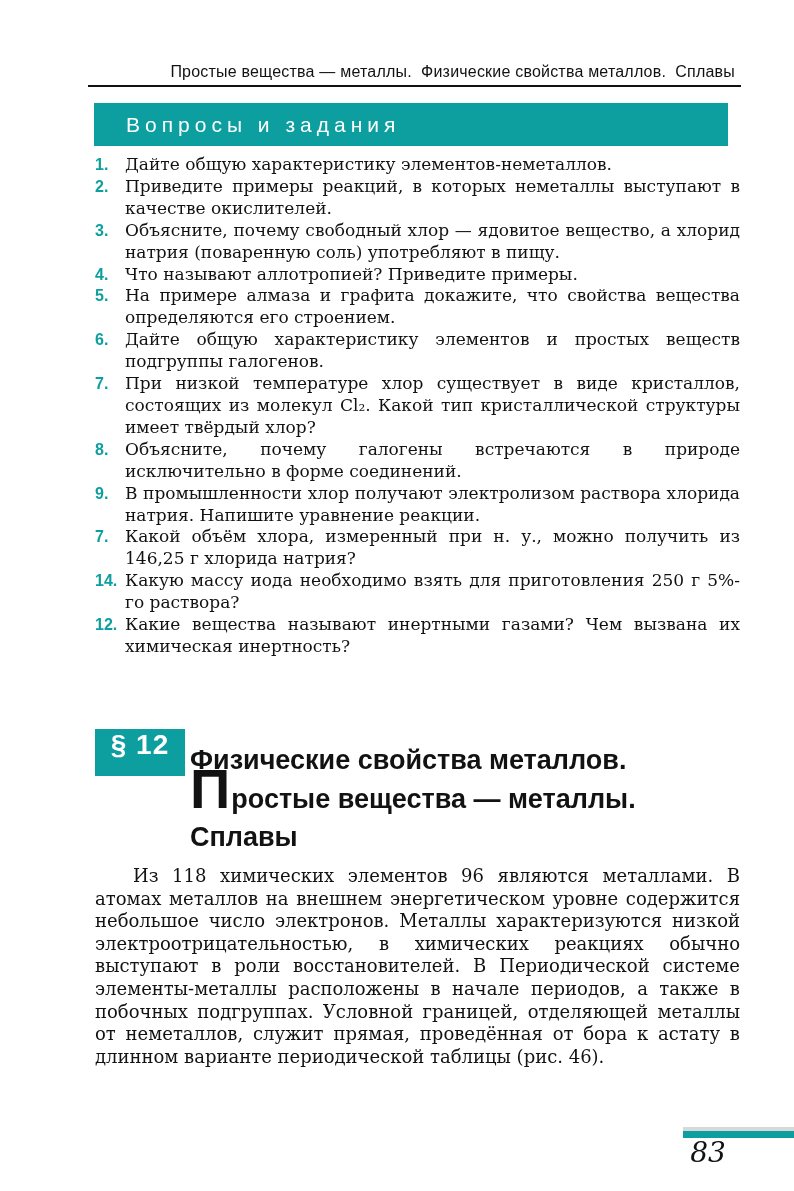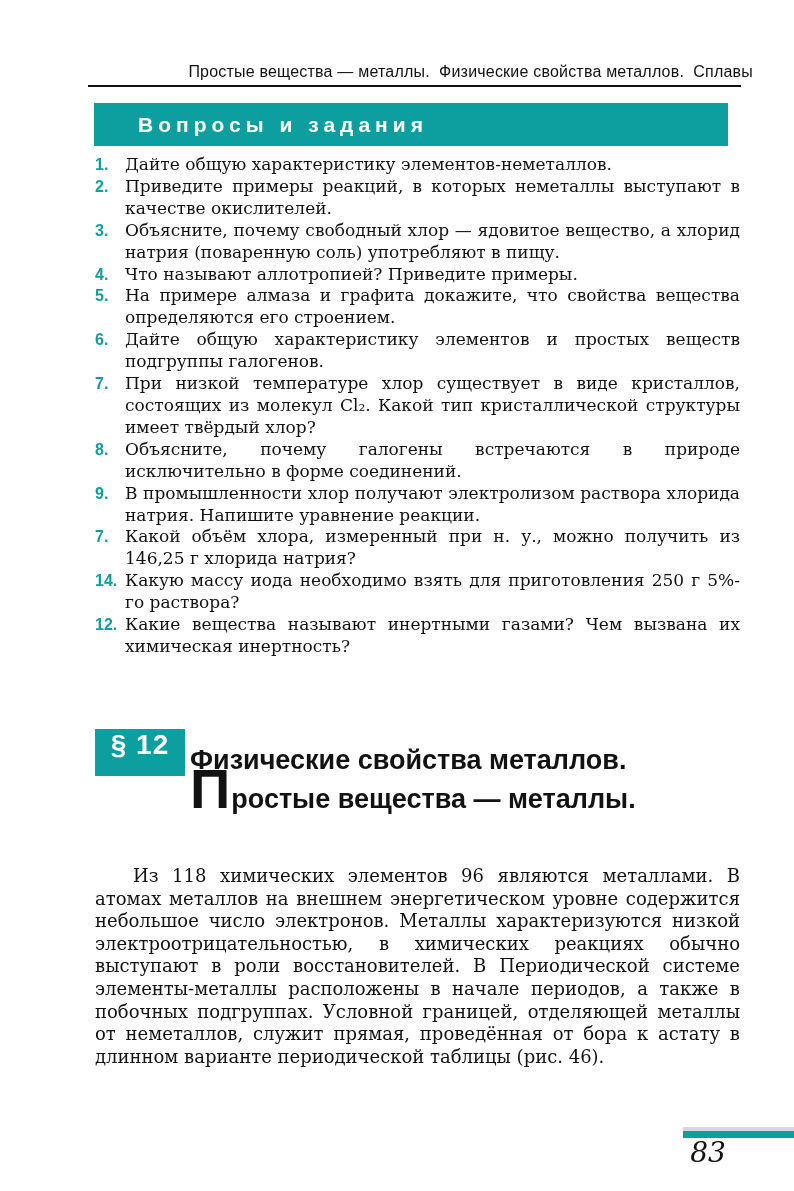--- a/index.html
+++ b/index.html
@@ -3,33 +3,33 @@
 <meta charset="utf-8">
 <style>
   * { margin:0; padding:0; box-sizing:border-box; }
   html,body { background:#ffffff; }
   body {
     width:794px; height:1191px; position:relative; overflow:hidden;
     font-family:"Liberation Sans", sans-serif;
     color:#121212;
   }
   .running-head {
-    position:absolute; top:62px; left:113px; width:640px;
+    position:absolute; top:62px; left:95px; width:640px;
     text-align:right; font-size:16px; line-height:19px;
     white-space:pre-wrap; letter-spacing:0.2px;
   }
   .head-rule {
     position:absolute; top:85px; left:88px; width:653px; height:2px;
     background:#111;
   }
   .banner {
     position:absolute; top:103px; left:94px; width:634px; height:43px;
     background:var(--teal); color:#ffffff;
-    display:flex; align-items:center; padding-left:44px;
-    font-weight:bold; font-size:21px; letter-spacing:5px;
+    display:flex; align-items:center; padding-left:32px;
+    font-weight:normal; font-size:21px; letter-spacing:5px;
   }
   .questions {
     position:absolute; top:154px; left:95px; width:645px;
     list-style:none;
   }
   .questions li { display:flex; align-items:flex-start; }
   .q-num {
     width:30px; flex:0 0 30px;
     font-family:"Liberation Sans", sans-serif; font-weight:bold;
     font-size:16px; line-height:21.9px; color:var(--teal);
@@ -136,19 +136,20 @@
   </li>
 </ol>
 
 <div class="section-badge">
   <span>§ 12</span>
 </div>
 
 <div class="section-title">
   <div>Физические свойства металлов.</div>
   <div><span class="dropcap">П</span><span>ростые вещества — металлы.</span></div>
+  <div>Сплавы</div>
 </div>
 
 <div class="paragraph">Из 118 химических элементов 96 являются металлами. В атомах металлов на внешнем энергетическом уровне содержится небольшое число электронов. Металлы характеризуются низкой электроотрицательностью, в химических реакциях обычно выступают в роли восстановителей. В Периодической системе элементы-металлы расположены в начале периодов, а также в побочных подгруппах. Условной границей, отделяющей металлы от неметаллов, служит прямая, проведённая от бора к астату в длинном варианте периодической таблицы (рис. 46).</div>
 
 <div class="page-num">83</div>
 <div class="footer-gray-bar"></div>
 <div class="footer-teal-bar"></div>
 
 </body></html>

